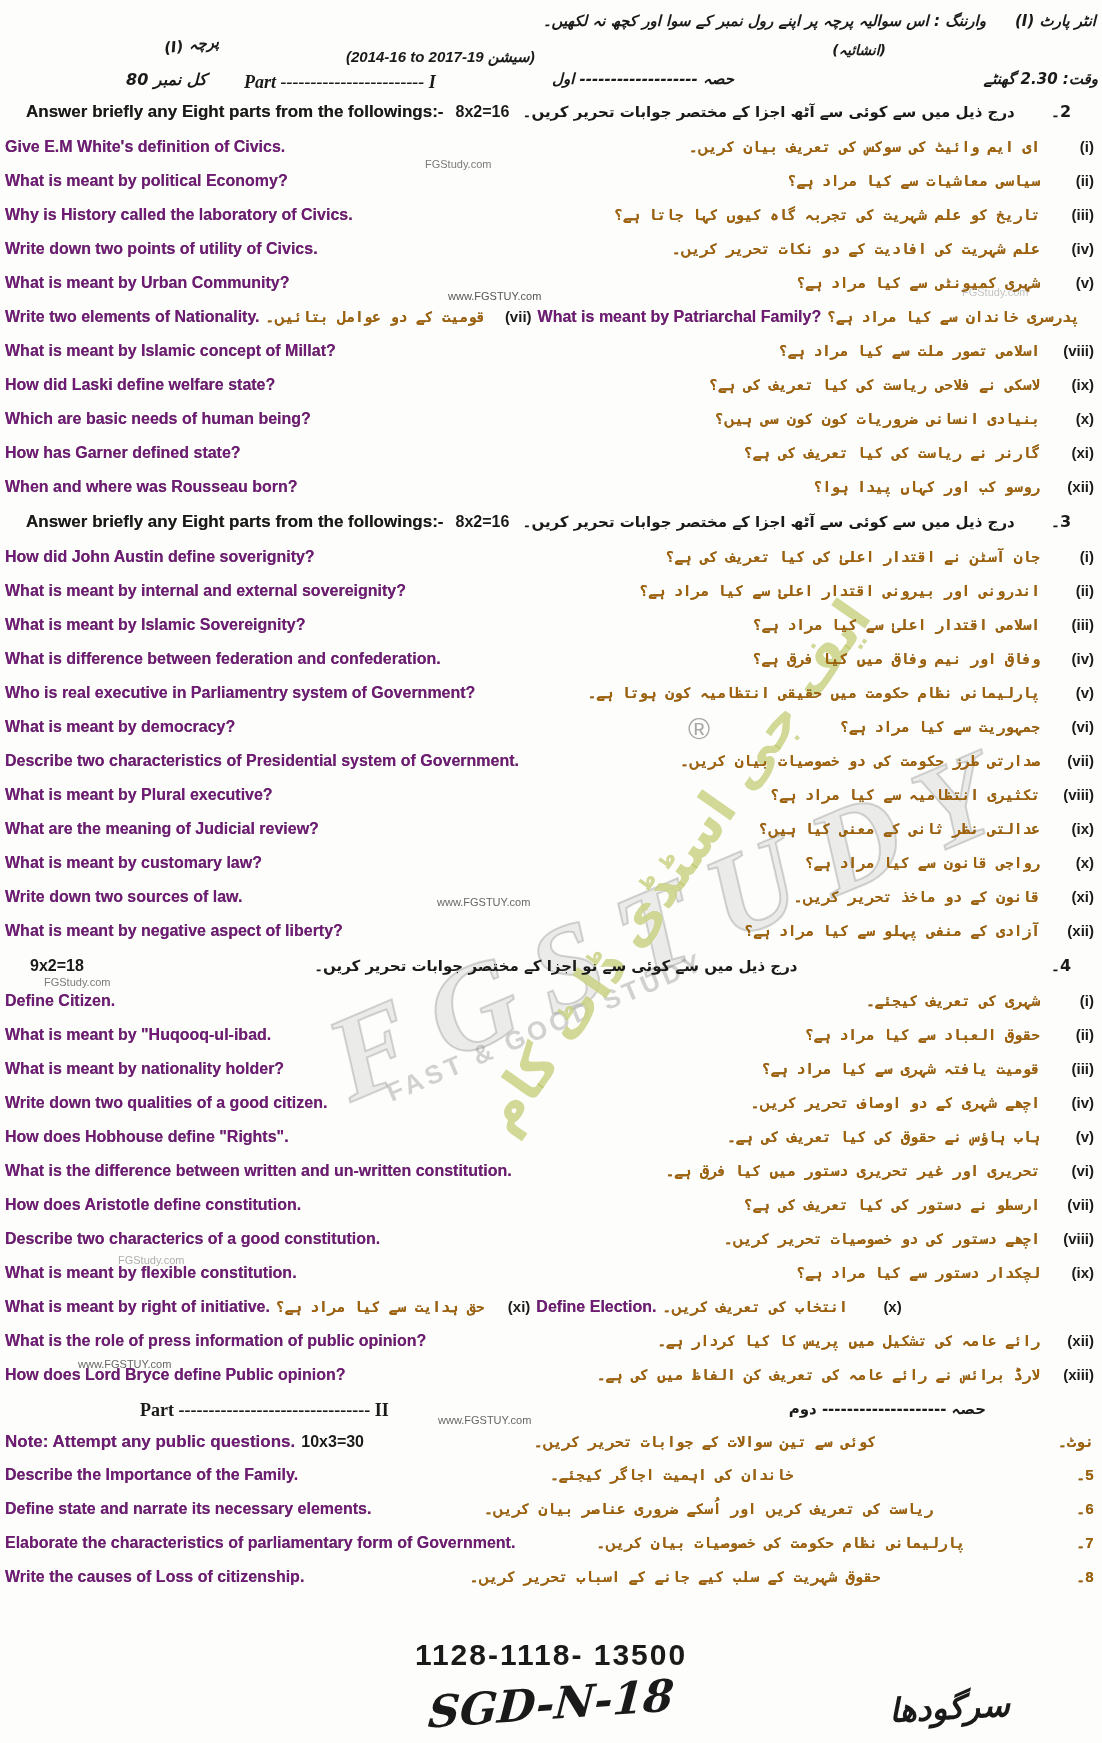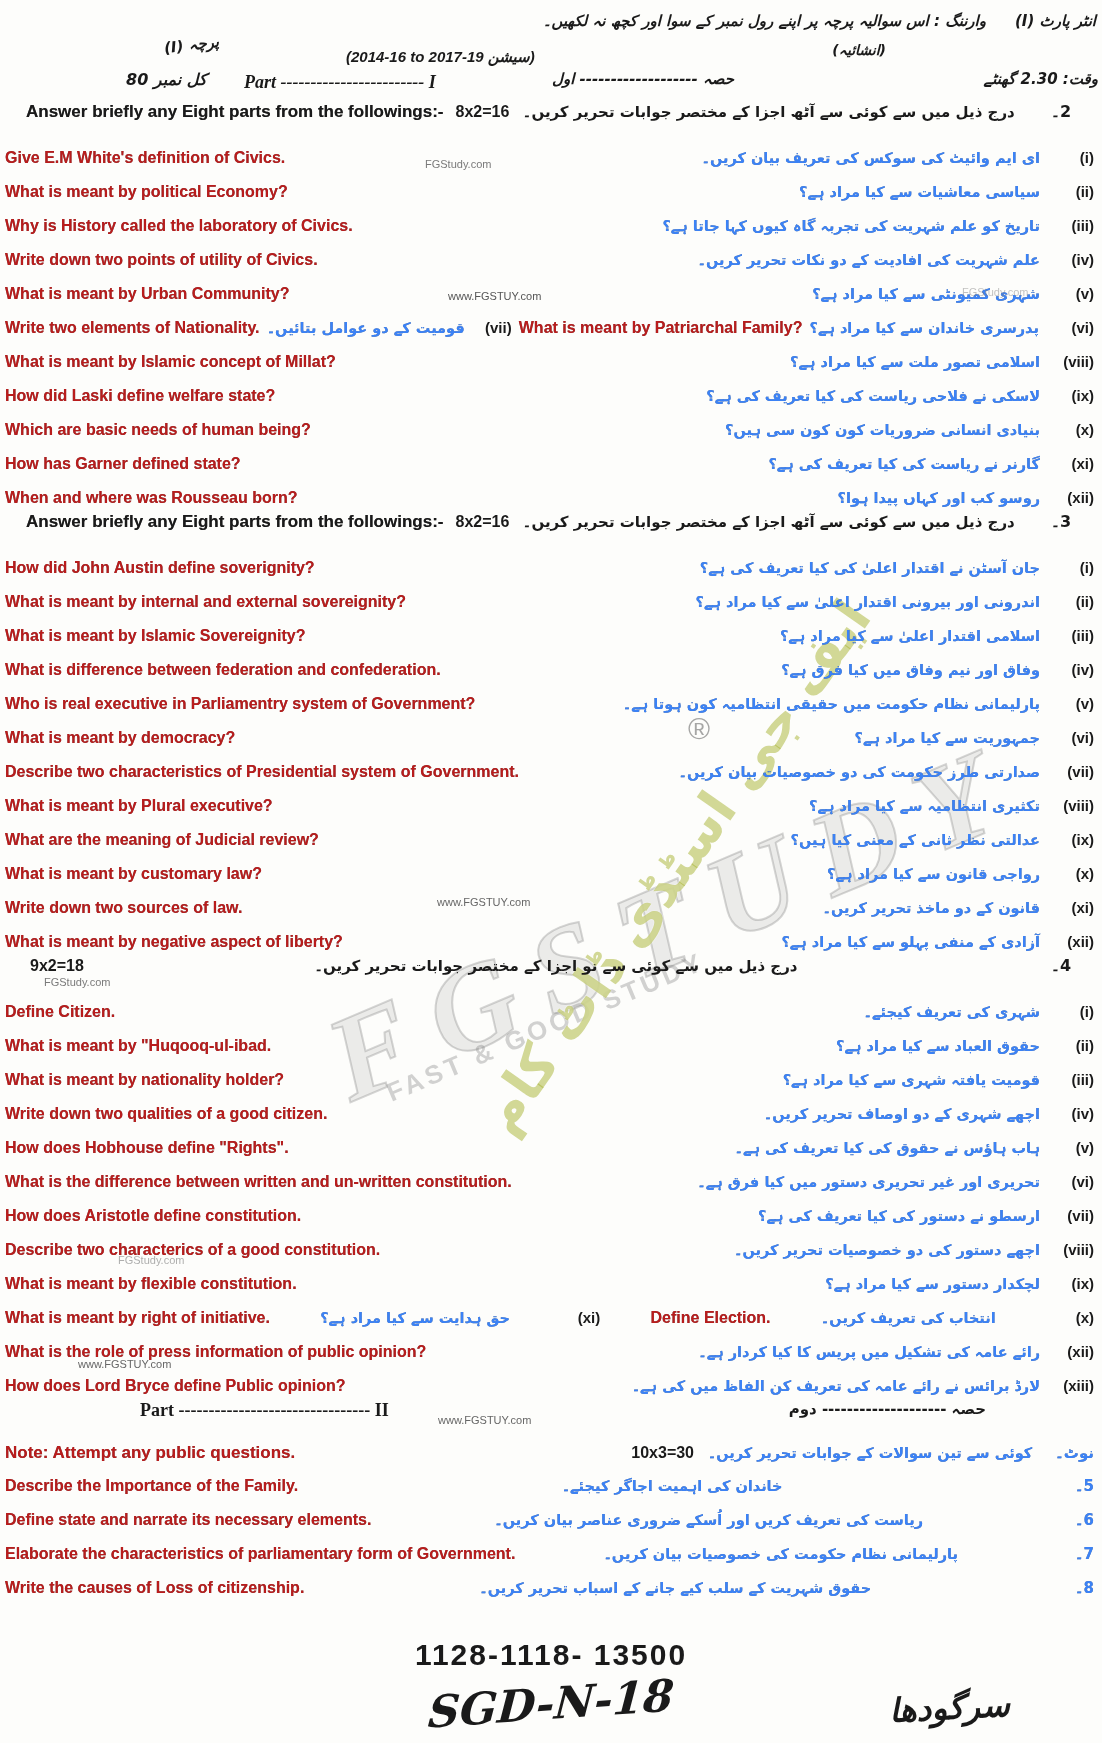--- a/index.html
+++ b/index.html
@@ -14,26 +14,26 @@
   .h-essay{top:42px;right:216px;font-size:14px;font-weight:bold;}
   .h-session{top:48px;left:346px;font-size:15px;font-weight:bold;direction:ltr;unicode-bidi:isolate;}
   .h-paper{top:36px;left:164px;font-size:15px;font-weight:bold;transform:rotate(-7deg);}
   .h-total{top:70px;left:126px;font-size:16px;font-weight:bold;}
   .h-part1{top:72px;left:244px;font-size:18px;font-weight:bold;font-family:"Liberation Serif",serif;}
   .h-part1u{top:70px;left:552px;font-size:15px;font-weight:bold;}
   .h-time{top:70px;right:4px;font-size:15px;font-weight:bold;}
   
   .content{position:absolute;top:102px;left:0;right:0;z-index:4;}
   .qrow{display:flex;align-items:baseline;min-height:34px;padding:0 8px 0 5px;gap:6px;}
-  .qrow .en{font-weight:700;font-size:16px;color:#b91c1c;white-space:nowrap;
-            text-shadow:0 0 .5px rgba(0,0,0,.55);margin-top:11px;}
-  .qrow .ur{margin-left:auto;font-size:14.5px;font-weight:700;color:#3b82f6;white-space:nowrap;
-            text-shadow:0 0 .4px rgba(0,0,0,.5);}
+  .qrow .en{font-weight:700;font-size:16px;color:#701a75;white-space:nowrap;
+            text-shadow:0 0 .5px rgba(0,0,0,.55);}
+  .qrow .ur{margin-left:auto;font-size:14.5px;font-weight:700;color:#a16207;white-space:nowrap;
+            text-shadow:0 0 .4px rgba(0,0,0,.5);font-family:Liberation Mono, monospace;}
   .qrow .num{flex:0 0 48px;text-align:right;font-weight:700;font-size:15px;white-space:nowrap;}
-  .qrow.double{justify-content:space-between;}
+  .qrow.double{}
   .qrow.double .ur{margin-left:0;}
   .qrow.double .num.inner{flex:0 0 40px;}
   .qhead{display:flex;align-items:baseline;min-height:36px;padding:0 8px 0 26px;gap:8px;}
   .qhead .en{font-weight:700;font-size:17px;white-space:nowrap;text-shadow:0 0 .5px rgba(0,0,0,.6);}
   .qhead .marks{font-weight:700;font-size:16px;margin-left:4px;white-space:nowrap;}
   .qhead .ur{margin-left:auto;font-size:15px;font-weight:700;white-space:nowrap;}
   .qhead .num{flex:0 0 66px;text-align:center;font-weight:700;font-size:16px;}
   
   .p2row{display:flex;align-items:flex-start;min-height:32px;padding:0 8px;}
   .p2-en{margin-left:132px;font-size:18px;font-weight:bold;font-family:"Liberation Serif",serif;white-space:nowrap;}
@@ -306,21 +306,21 @@
         </div>
       </div>
 
     <div class="p2row">
       <span class="p2-en">Part -------------------------------- II</span>
       <span class="p2-ur ur">حصہ -------------------- دوم</span>
     </div>
 
     <div class="qrow">
       <span class="en" style="font-size:17px;">Note: Attempt any public questions.</span>
-      <span style="font-weight:700;font-size:16px;margin-left:330px;">10x3=30</span>
+      <span style="font-weight:700;font-size:16px;">10x3=30</span>
       <span class="ur">کوئی سے تین سوالات کے جوابات تحریر کریں۔</span>
       <span class="num ur">نوٹ۔</span>
     </div>
     <div id="sec-p2">
         <div class="qrow">
           <span class="en">Describe the Importance of the Family.</span>
           <span class="ur" dir="rtl">خاندان کی اہمیت اجاگر کیجئے۔</span>
           <span class="num ur" dir="rtl">5۔</span>
         </div>
         <div class="qrow">

